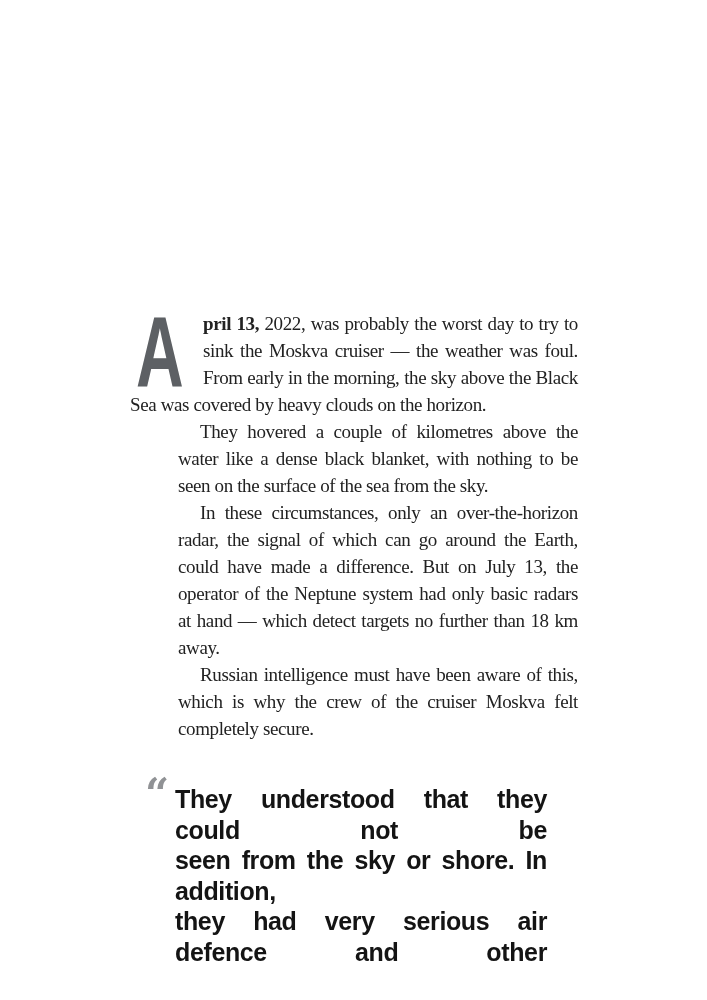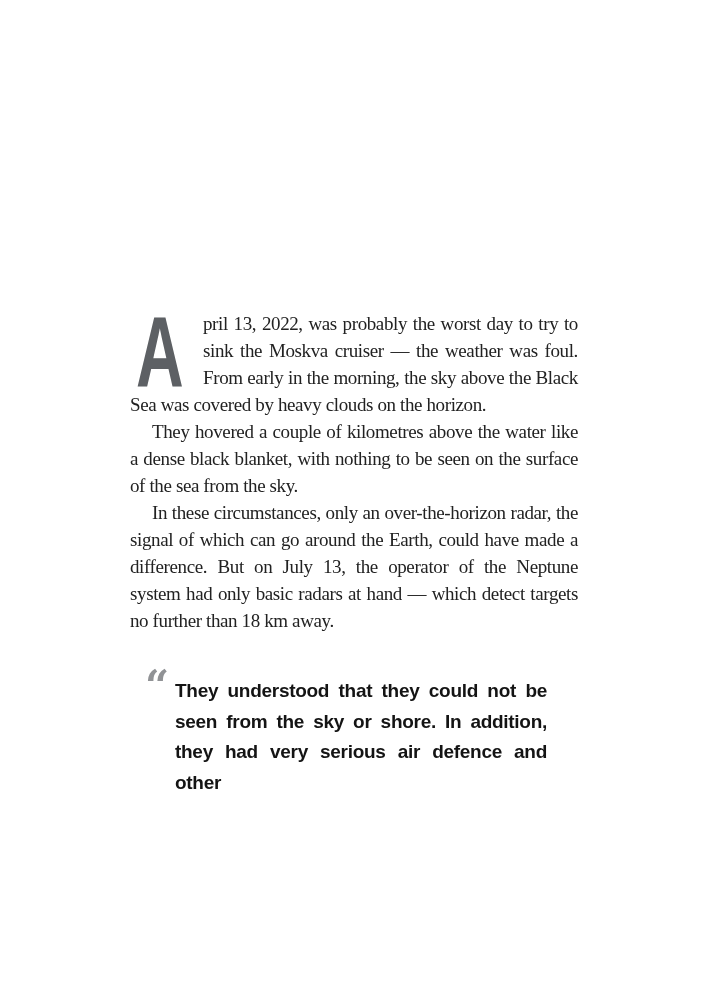--- a/index.html
+++ b/index.html
@@ -18,22 +18,22 @@
     padding: 310px 129px 0 130px;
     background: #ffffff;
   }
   .article {
     font-size: 19px;
     line-height: 27px;
     text-align: justify;
     letter-spacing: -0.02em;
   }
   .para { margin: 0; }
-  .para.indent { text-indent: 22px; }
-  .lead { font-weight: normal; }
+  .para.indent { text-indent: 22px; margin-left: 48px; }
+  .lead { font-weight: bold; }
 
   
   .dropcap {
     float: left;
     width: 48px;
     height: 74px;
     margin: 5px 19px 0 6px;
     position: relative;
   }
   .dropcap-glyph {
@@ -64,21 +64,21 @@
     font-weight: bold;
     font-size: 42px;
     line-height: 1;
     color: #909295;
     letter-spacing: -2px;
   }
   .pullquote-text {
     width: 372px;
     font-family: "Liberation Sans", sans-serif;
     font-weight: 700;
-    font-size: 19px;
+    font-size: 25px;
     line-height: 30.5px;
     letter-spacing: -0.015em;
     color: #141414;
     white-space: pre-line;
     text-align: justify;
     text-align-last: justify;
   }
 </style>
 </head>
 <body>
@@ -90,20 +90,21 @@
       <span class="dropcap">
           <span class="dropcap-glyph">A</span>
         </span><span class="lead">pril 13,</span><span> 2022, was probably the worst day to try to sink the Moskva cruiser — the weather was foul. From early in the morning, the sky above the Black Sea was covered by heavy clouds on the horizon.</span>
     </p>
 
     <p class="para indent">They hovered a couple of kilometres above the water like a dense black blanket, with nothing to be seen on the sur­face of the sea from the sky.</p>
 
 
     <p class="para indent">In these circumstances, only an over-the-horizon radar, the signal of which can go around the Earth, could have made a difference. But on July 13, the operator of the Nep­tune system had only basic radars at hand — which detect targets no further than 18 km away.</p>
 
+    <p class="para indent">Russian intelligence must have been aware of this, which is why the crew of the cruiser Moskva felt complete­ly secure.</p>
 
     <blockquote class="pullquote">
       <span class="quote-mark">“</span>
       <div class="pullquote-text">They understood that they could not be
 seen from the sky or shore. In addition,
 they had very serious air defence and other</div>
     </blockquote>
 
   </div>
 </div>

